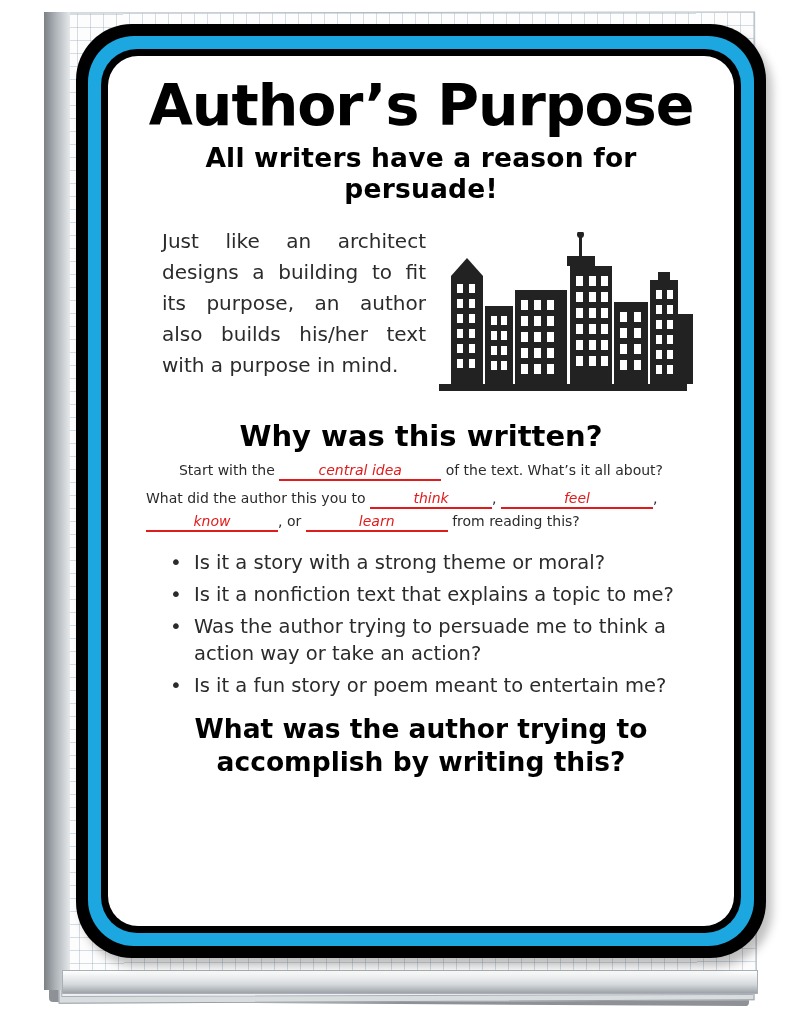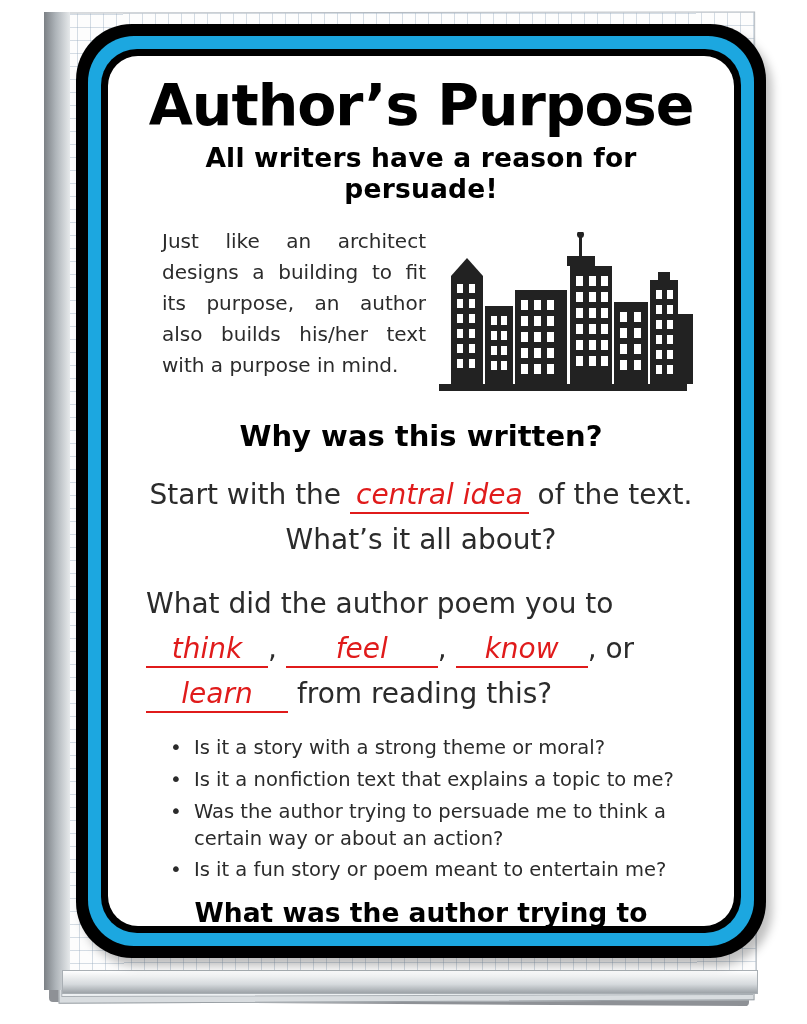--- a/index.html
+++ b/index.html
@@ -188,23 +188,23 @@
     text-align: center;
     font-family: "DejaVu Sans", sans-serif;
     font-weight: bold;
     font-size: 29px;
     color: #000;
     margin-top: 22px;
   }
 
   .line-sentence {
     font-family: "DejaVu Sans", sans-serif;
-    font-size: 28px;
+    font-size: 14px;
     color: #2b2b2b;
-    margin-top: 20px;
+    margin-top: 6px;
     text-align: center;
     line-height: 1.6;
   }
   .line-sentence.left {
     text-align: left;
     padding-left: 8px;
   }
 
   .blank {
     color: #e01b1b;
@@ -390,32 +390,32 @@
 
             <div class="q-heading">Why was this written?</div>
 
             <div class="line-sentence">
               <span>Start with the</span>
               <span class="blank b1">central idea</span>
               <span>of the text. What’s it all about?</span>
             </div>
 
             <div class="line-sentence left">
-              <span>What did the author poem you to</span>
+              <span>What did the author this you to</span>
               <span class="blank b2">think</span><span>,</span>
               <span class="blank b3">feel</span><span>,</span>
               <span class="blank b4">know</span><span>, or</span>
               <span class="blank b5">learn</span>
               <span>from reading this?</span>
             </div>
 
             <ul class="bullets">
               <li>Is it a story with a strong theme or moral?</li>
               <li>Is it a nonfiction text that explains a topic to me?</li>
-              <li>Was the author trying to persuade me to think a certain way or about an action?</li>
+              <li>Was the author trying to persuade me to think a action way or take an action?</li>
               <li>Is it a fun story or poem meant to entertain me?</li>
             </ul>
 
             <div class="closing">What was the author trying to accomplish by writing this?</div>
 
           </div>
         </div>
       </div>
     </div>
   </div>

